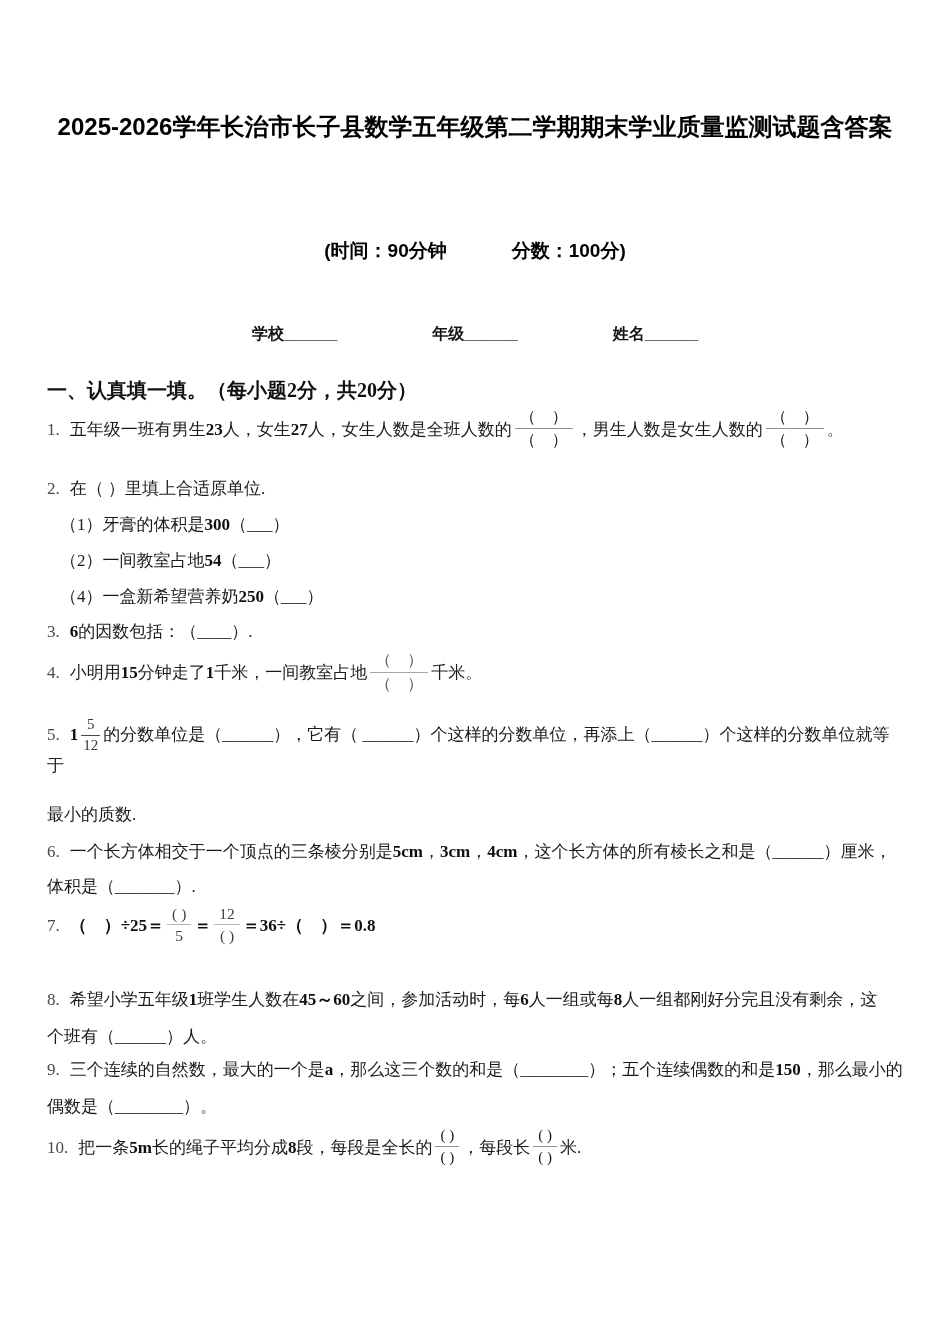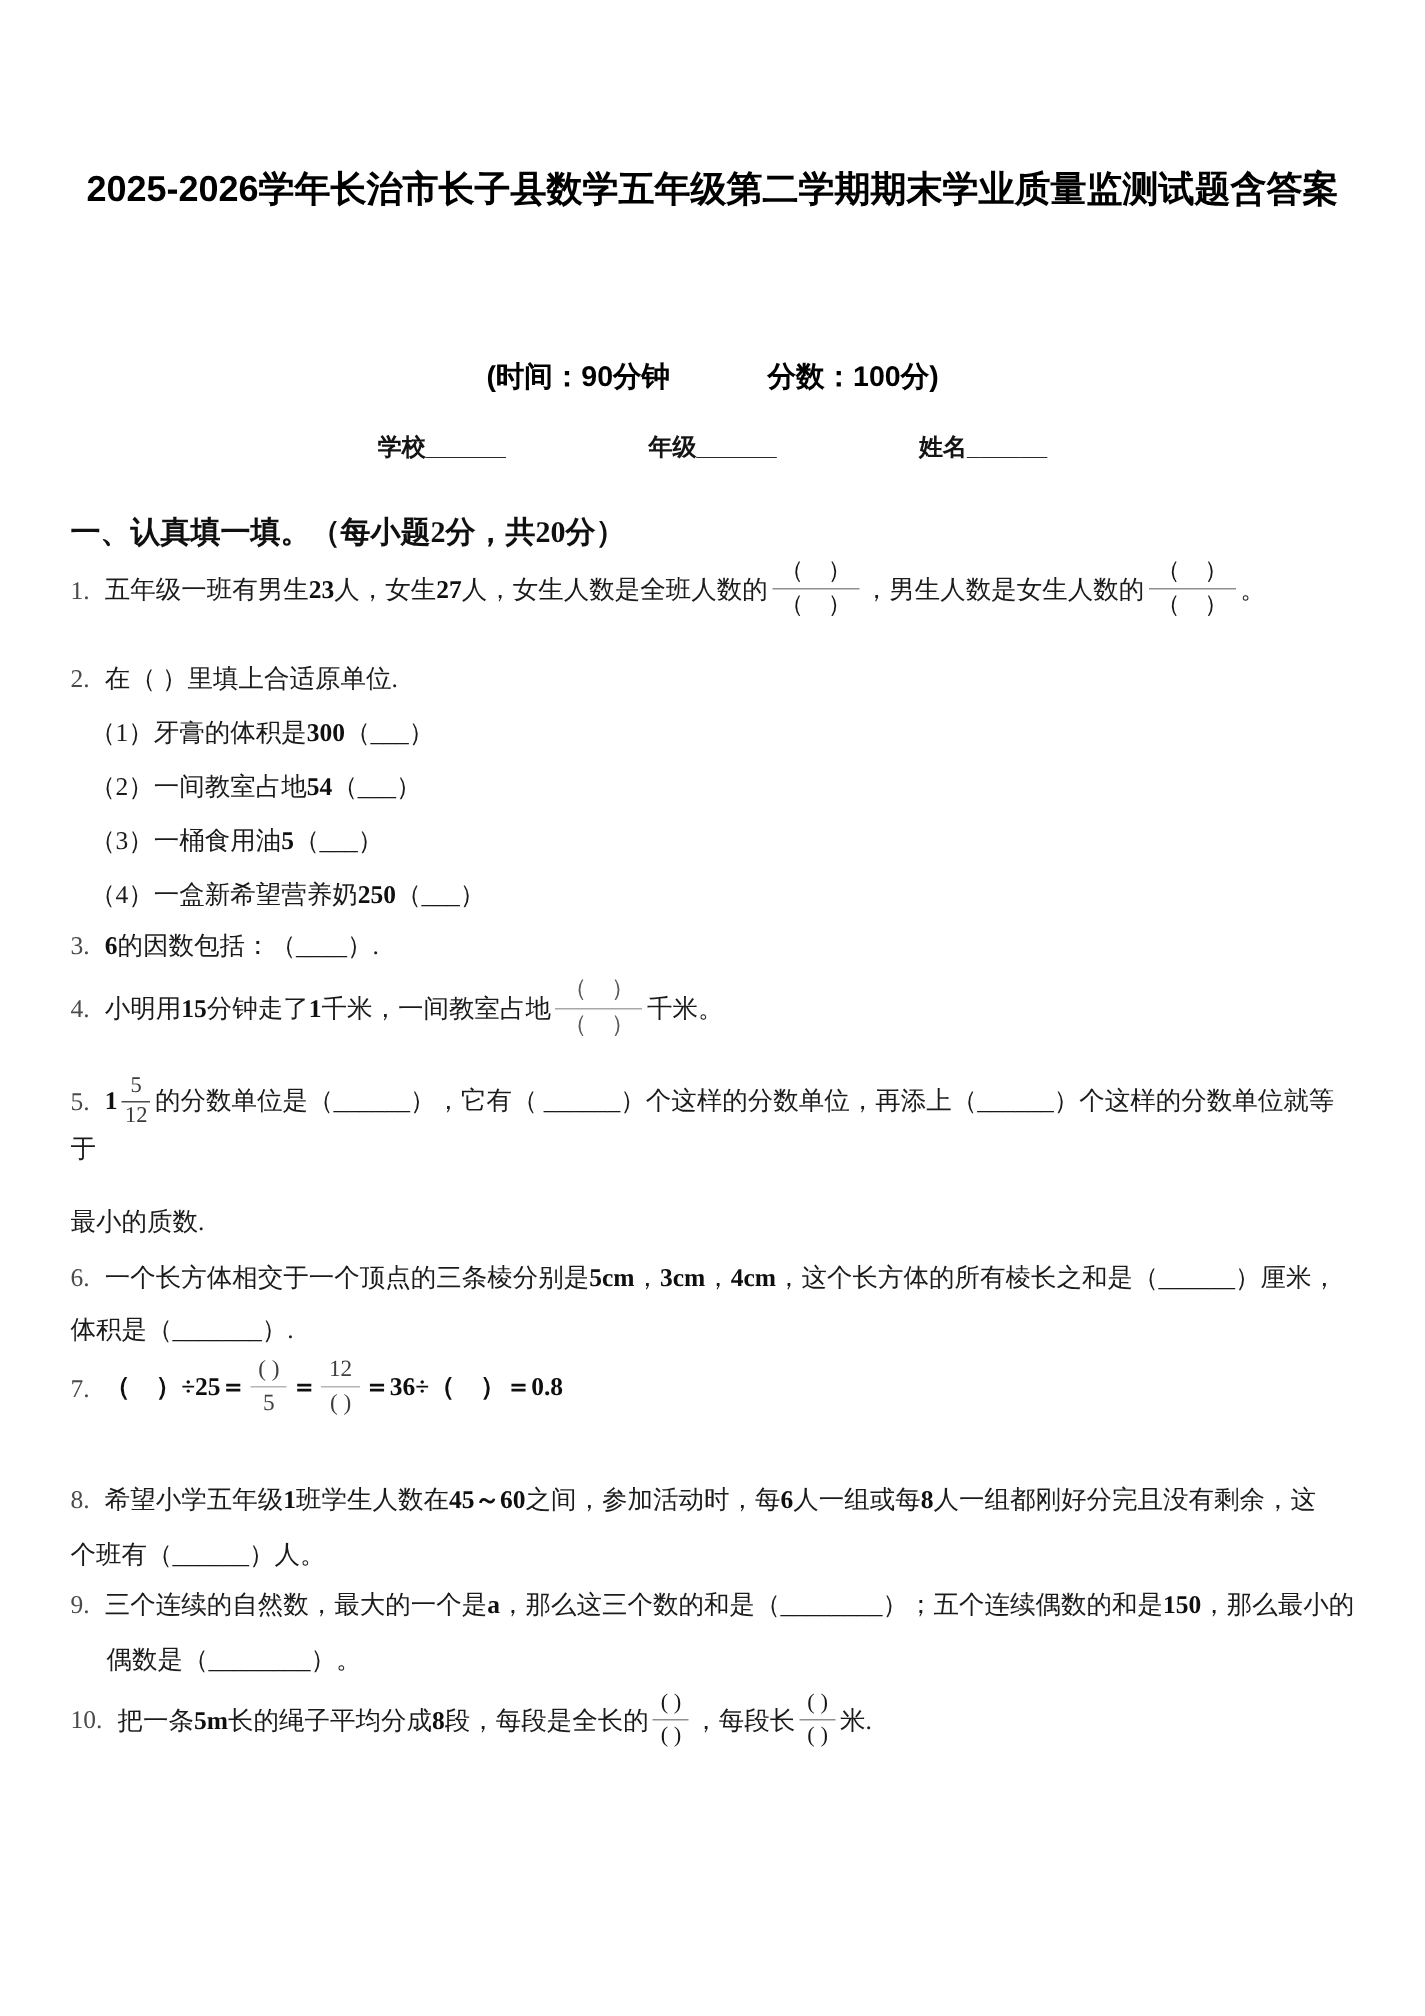--- a/index.html
+++ b/index.html
@@ -14,21 +14,21 @@
     margin: 0; text-align: center;
     font-family: "Liberation Sans", "DejaVu Sans", sans-serif;
     font-size: 24px; font-weight: bold; color: #000; line-height: 1.25;
   }
   .meta-line {
     margin-top: 96px; display: flex; justify-content: center; gap: 65px;
     font-family: "Liberation Sans", "DejaVu Sans", sans-serif;
     font-weight: bold; font-size: 19px; color: #000;
   }
   .id-line {
-    margin-top: 24px; display: flex; justify-content: center; gap: 95px;
+    margin-top: 60px; display: flex; justify-content: center; gap: 95px;
     font-family: "Liberation Sans", "DejaVu Sans", sans-serif;
     font-weight: bold; font-size: 16px; color: #141414;
   }
   .sec-heading { margin-top: 32px; font-weight: bold; font-size: 20px; color: #101010; }
   .q, .cont { line-height: 1.35; }
   .qnum { color: #4a4a4a; display: inline-block; margin-right: 10px; }
   .bd { font-weight: bold; color: #0f0f0f; }
   .sub { margin-left: 13px; margin-top: 13px; }
 
   .frac {
@@ -52,21 +52,21 @@
   .mt-q3  { margin-top: 12px; }
   .mt-q4  { margin-top: 10px; }
   .mt-q5  { margin-top: 22px; }
   .mt-q5b { margin-top: 26px; }
   .mt-q6  { margin-top: 14px; }
   .mt-q6b { margin-top: 12px; }
   .mt-q7  { margin-top: 8px; }
   .mt-q8  { margin-top: 42px; }
   .mt-q8b { margin-top: 14px; }
   .mt-q9  { margin-top: 10px; }
-  .mt-q9b { margin-top: 14px; margin-left: 24px; }
+  .mt-q9b { margin-top: 14px; }
   .mt-q10 { margin-top: 10px; }
 </style>
 </head>
 <body>
 
 <div class="page">
 
   <h1 class="title">2025-2026学年长治市长子县数学五年级第二学期期末学业质量监测试题含答案</h1>
 
   <div class="meta-line">
@@ -87,23 +87,20 @@
   </div>
 
   <div class="q mt-q2">
     <span class="qnum">2.</span><span>在（ ）里填上合适原单位.</span>
   </div>
   <div class="cont sub">
     <span>（1）</span><span>牙膏的体积是</span><span class="bd">300</span><span>（___）</span>
   </div>
   <div class="cont sub">
     <span>（2）</span><span>一间教室占地</span><span class="bd">54</span><span>（___）</span>
-  </div>
-  <div class="cont sub">
-    <span>（3）</span><span>一桶食用油</span><span class="bd">5</span><span>（___）</span>
   </div>
   <div class="cont sub">
     <span>（4）</span><span>一盒新希望营养奶</span><span class="bd">250</span><span>（___）</span>
   </div>
 
   <div class="q mt-q3">
     <span class="qnum">3.</span><span class="bd">6</span><span>的因数包括：（____）.</span>
   </div>
 
   <div class="q mt-q4">

